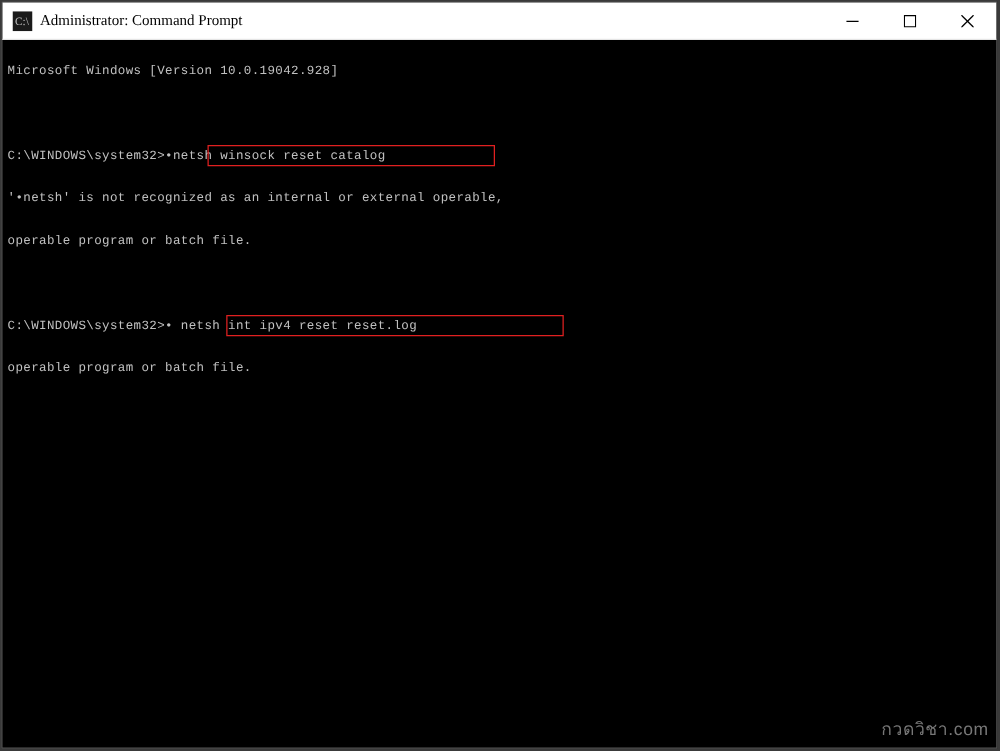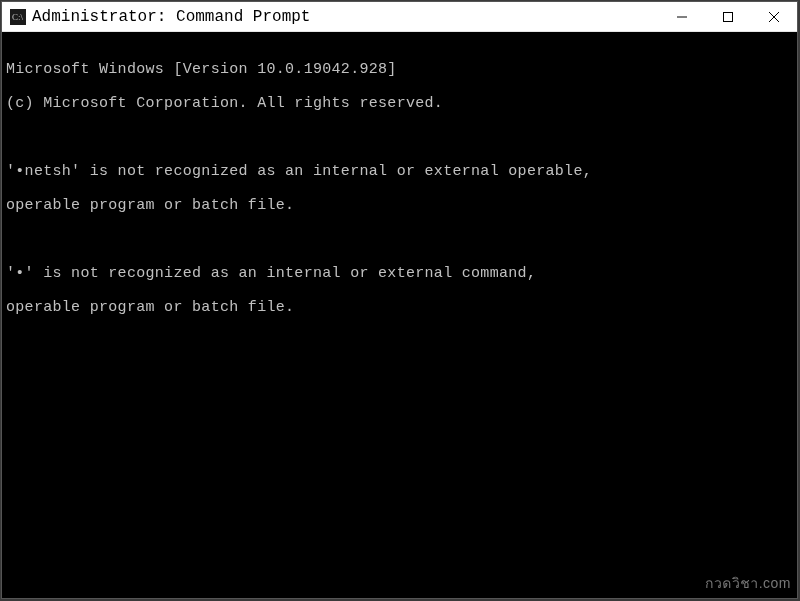--- a/index.html
+++ b/index.html
@@ -28,44 +28,44 @@
   .titlebar-icon {
     width: 16px;
     height: 16px;
     margin-left: 8px;
     margin-right: 6px;
     display: flex;
     align-items: center;
     justify-content: center;
   }
   .titlebar-title {
-    font-family: Liberation Mono, monospace;
-    font-size: 16px;
+    font-family: Liberation Serif, serif;
+    font-size: 12px;
     color: #000;
     flex: 1;
   }
   .win-controls {
     display: flex;
     height: 100%;
   }
   .win-btn {
     width: 46px;
     height: 30px;
     display: flex;
     align-items: center;
     justify-content: center;
     font-family: "Segoe UI", sans-serif;
     color: #000;
     cursor: default;
   }
   .win-btn svg { stroke: #000; }
   .terminal {
-    padding: 12px 4px;
+    padding: 0 4px;
     color: #c0c0c0;
-    font-size: 15px;
+    font-size: 10px;
     line-height: 17px;
     letter-spacing: 0.3px;
     white-space: pre;
     position: relative;
   }
   .line { display: block; position: relative; }
   .fg { color: #c0c0c0; }
   .hl-box {
     position: absolute;
     border: 1px solid #e02020;
@@ -109,24 +109,24 @@
         <svg width="10" height="10">
             <line x1="0" y1="0" x2="10" y2="10" stroke-width="1"></line>
             <line x1="10" y1="0" x2="0" y2="10" stroke-width="1"></line>
           </svg>
       </div>
     </div>
   </div>
 
   <div class="terminal">
 <span class="line fg">Microsoft Windows [Version 10.0.19042.928]</span>
-<span class="line fg">(c) Microsoft Corporation. All rights reserved.</span>
 <span class="line"> </span>
+<span class="line"><span class="fg">C:\WINDOWS\system32&gt;</span><span class="fg">•netsh winsock reset catalog</span><span class="hl-box" style="left:160px; top:-1px; width:230px; height:17px;"></span></span>
 <span class="line fg">'•netsh' is not recognized as an internal or external operable,</span>
 <span class="line fg">operable program or batch file.</span>
 <span class="line"> </span>
-<span class="line fg">'•' is not recognized as an internal or external command,</span>
+<span class="line"><span class="fg">C:\WINDOWS\system32&gt;</span><span class="fg">• netsh int ipv4 reset reset.log</span><span class="hl-box" style="left:175px; top:-1px; width:270px; height:17px;"></span></span>
 <span class="line fg">operable program or batch file.</span>
 <span class="line"> </span>
   </div>
 
   <div class="watermark">กวดวิชา.com</div>
 </div>
 
 </body></html>

